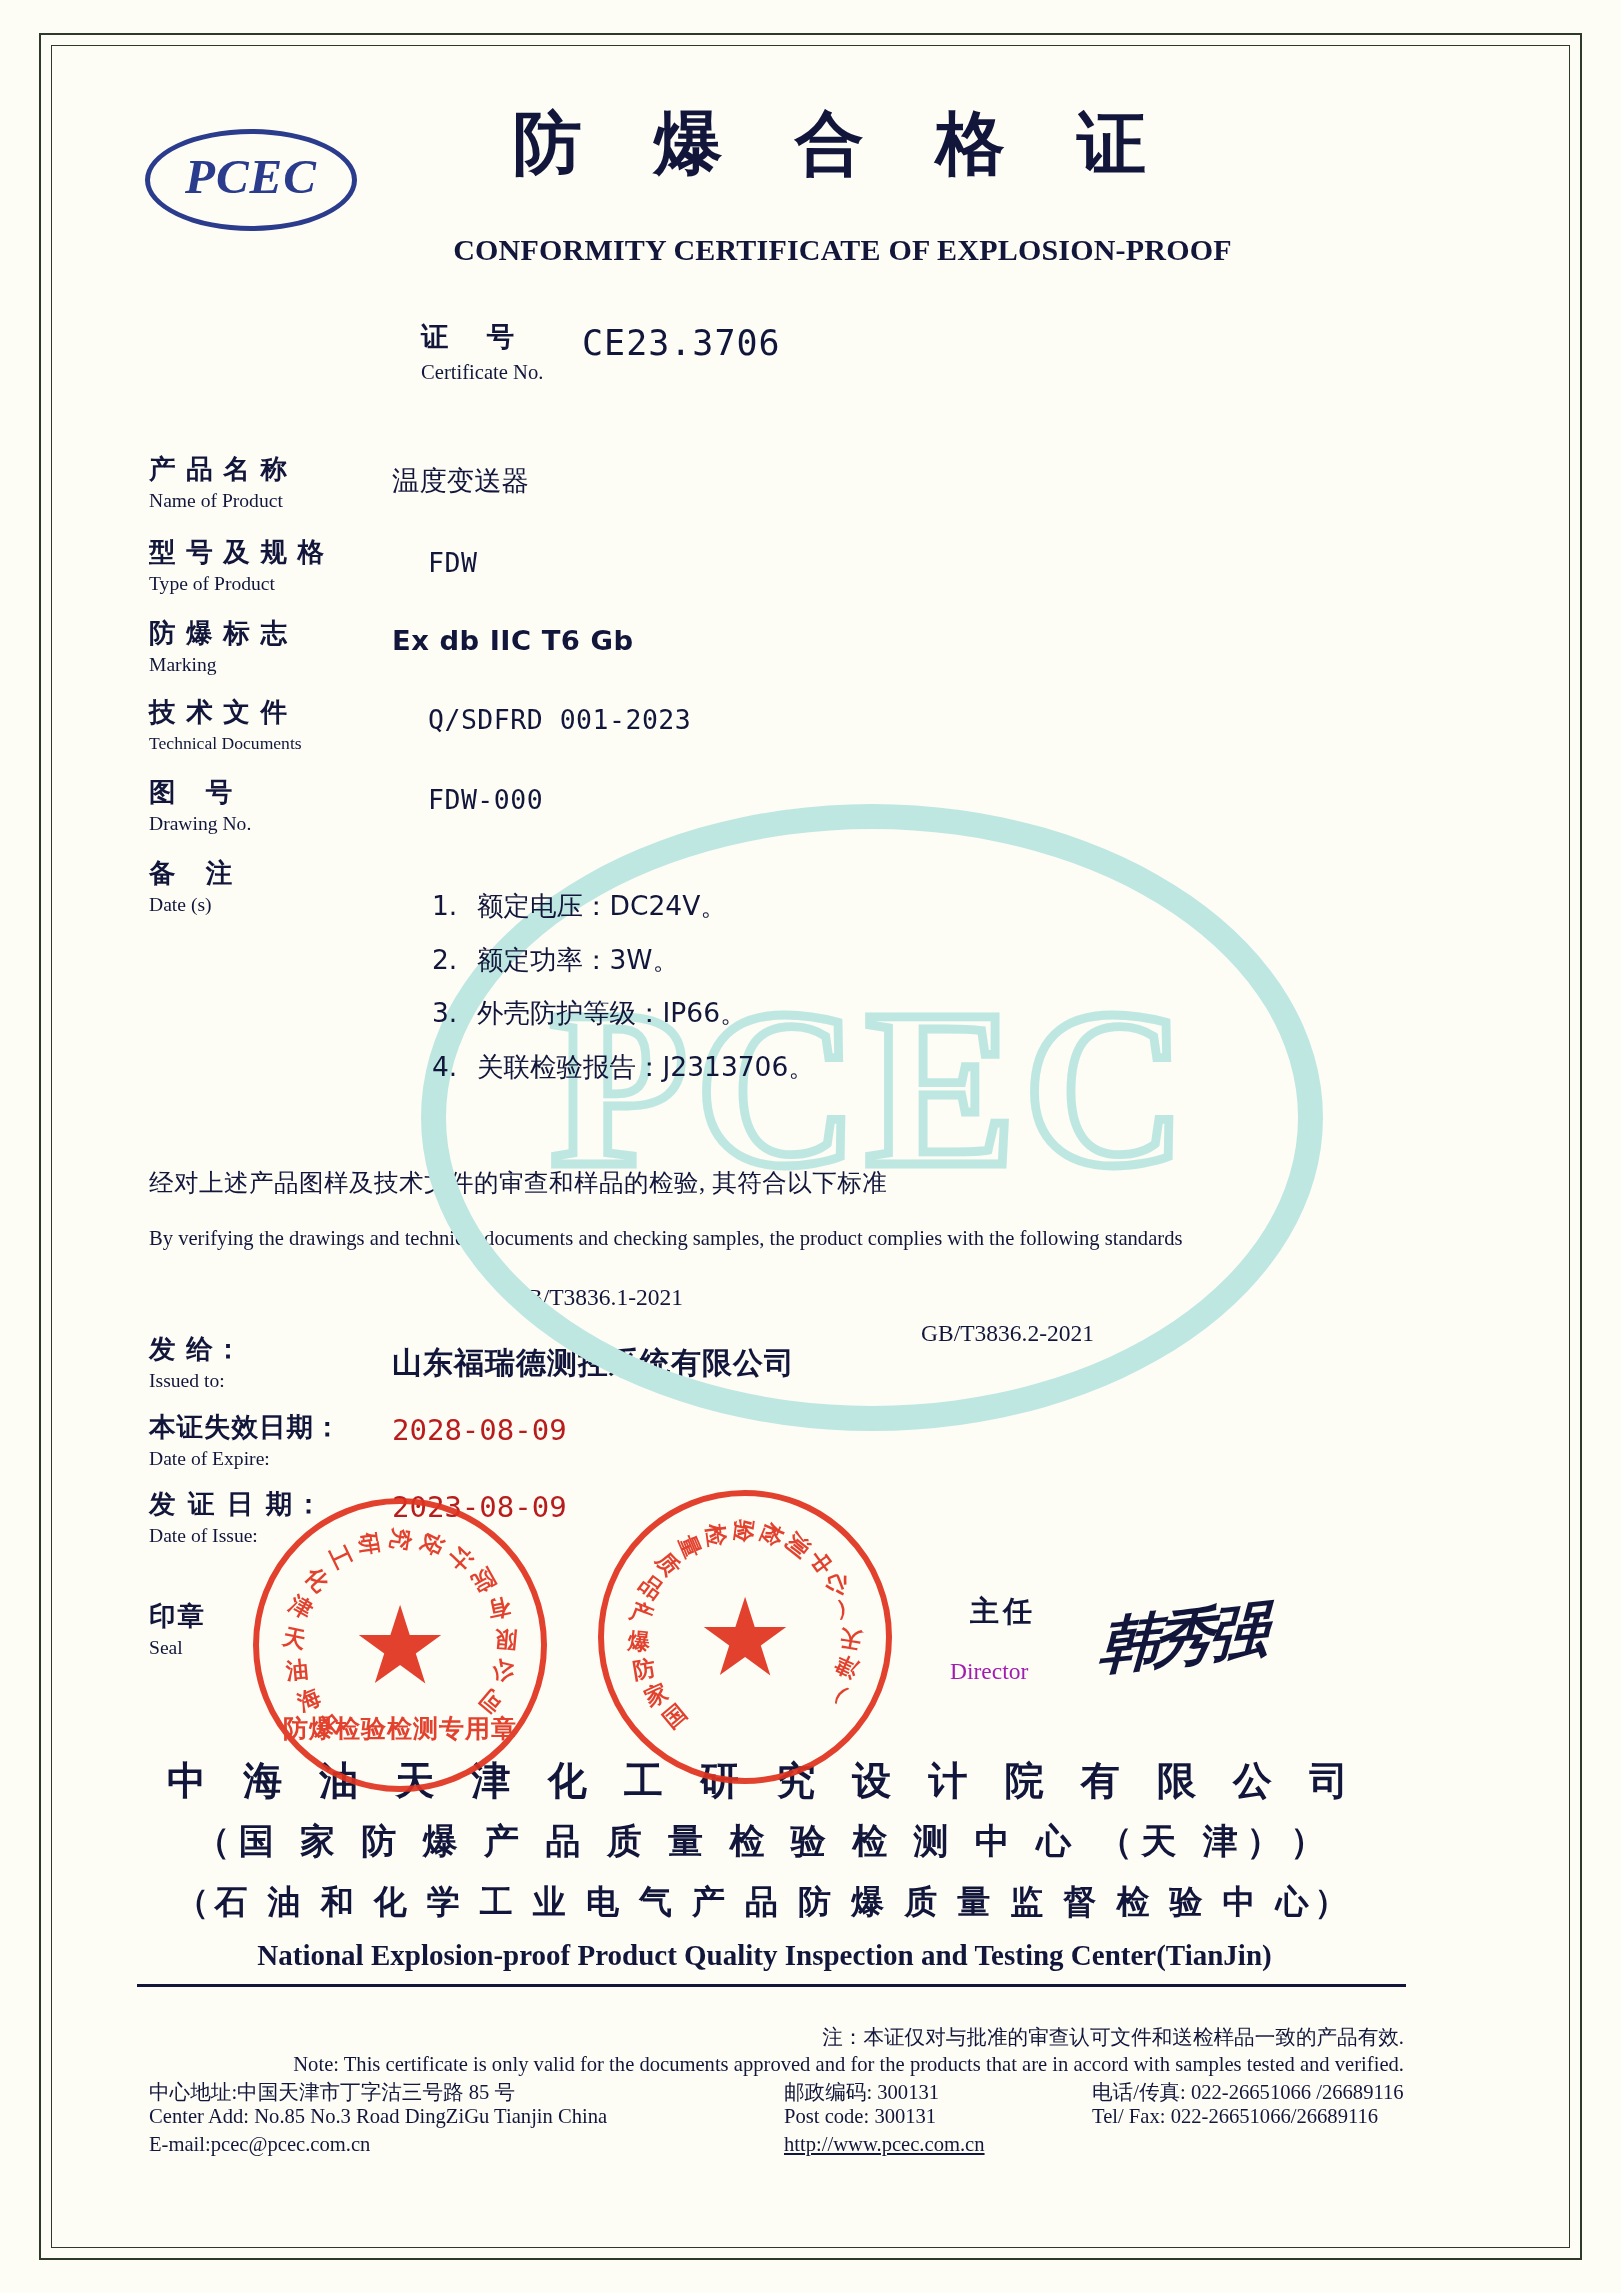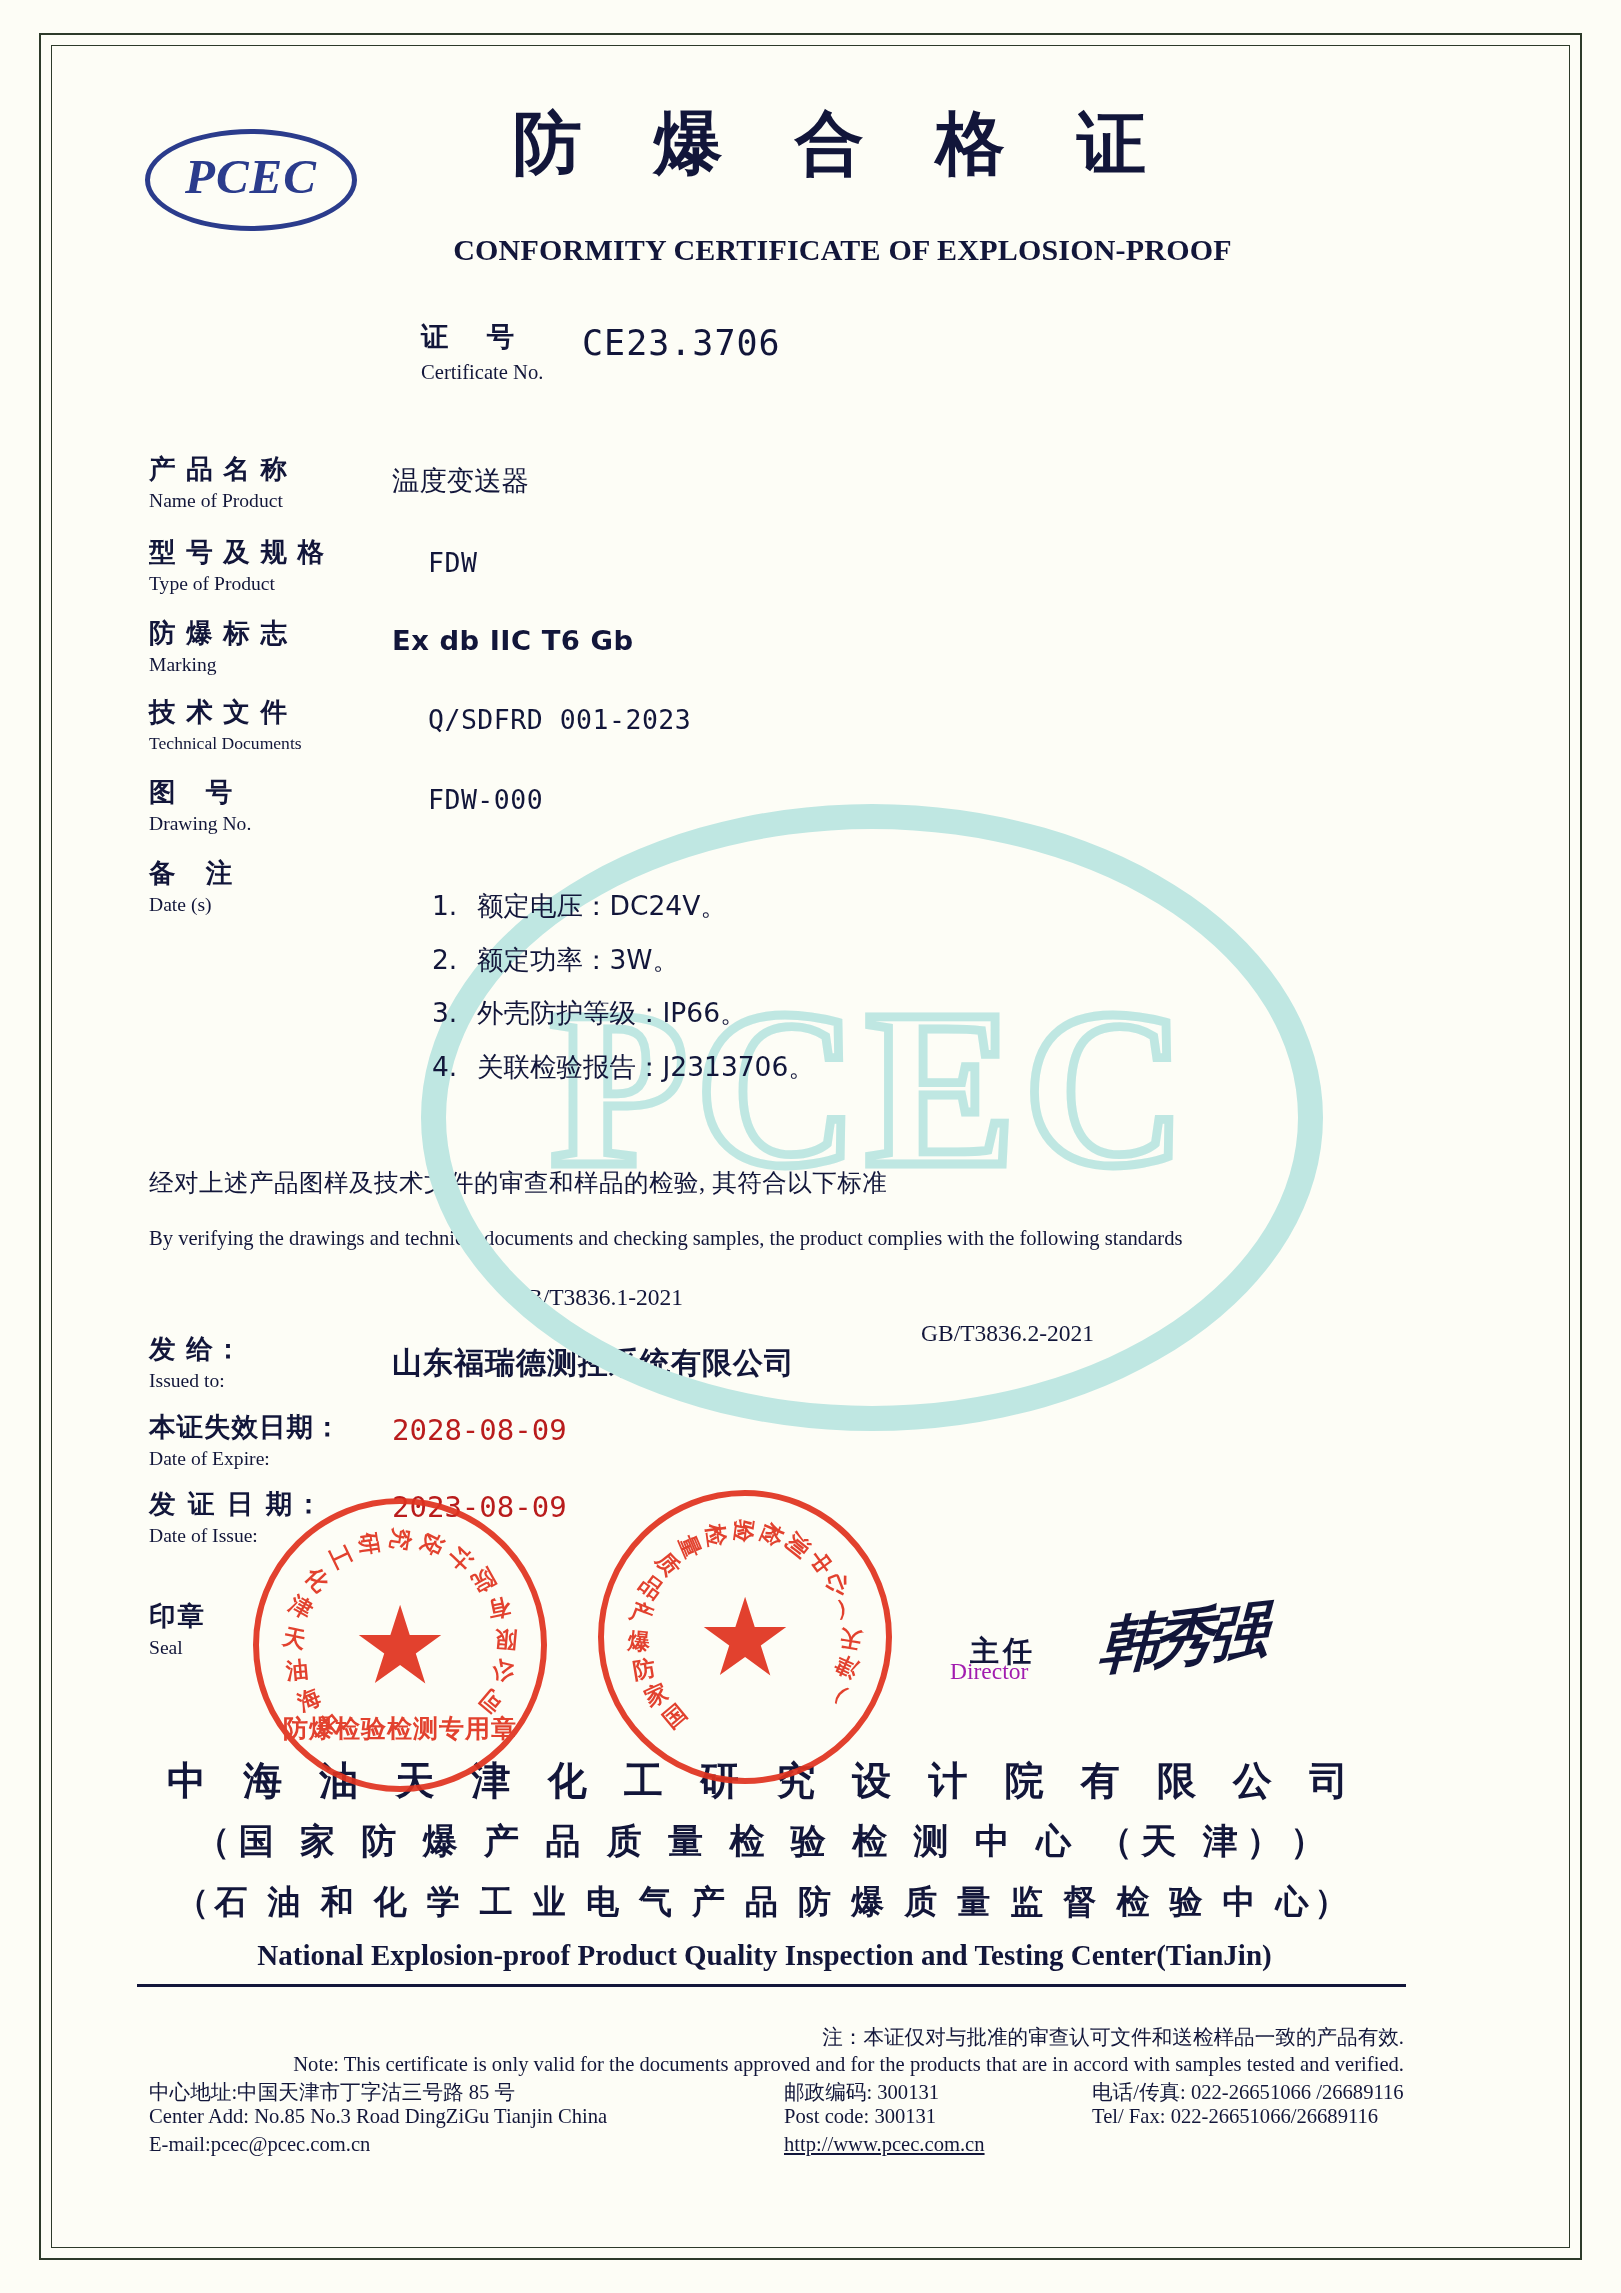--- a/index.html
+++ b/index.html
@@ -306,21 +306,21 @@
     color: #e0321e;
     letter-spacing: 1px;
   }
   #seal-left { left: 253px; top: 1498px; }
   #seal-right { left: 598px; top: 1490px; }
 
   
   .director-cn {
     position: absolute;
     left: 970px;
-    top: 1632px;
+    top: 1592px;
     font-size: 29px;
     font-weight: bold;
     letter-spacing: 3.9px;
     color: #12163a;
   }
   .director-en {
     position: absolute;
     left: 950px;
     top: 1658px;
     font-size: 23.5px;

